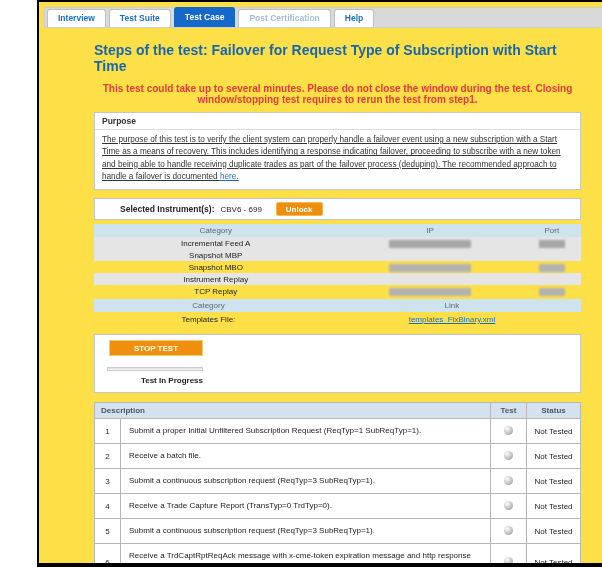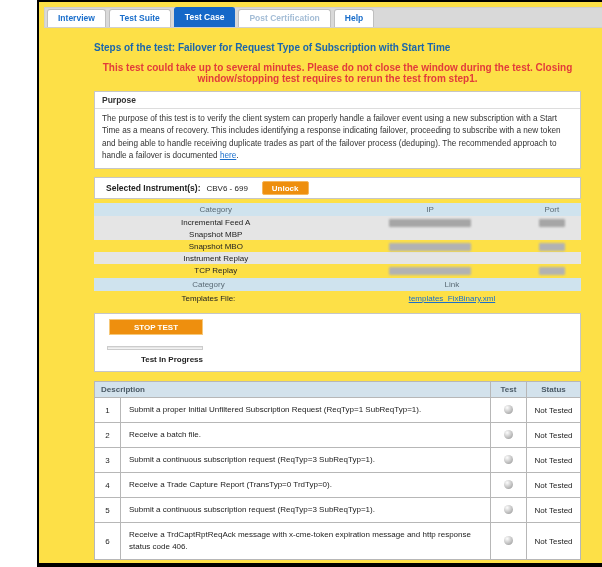--- a/index.html
+++ b/index.html
@@ -6,29 +6,29 @@
   body { margin:0; background:#fff; font-family:"Liberation Sans", sans-serif; }
   .frame { width:602px; height:567px; border:solid #000; border-width:2px 3px 4px 2px; background:#fde047; overflow:hidden;margin-left:37px; }
 
   
   .tabbar { margin:5px 5px 0; background:#d9d9d9; border:1px solid #cfcfcf; height:21px; display:flex; align-items:flex-end; padding-left:2px; }
   .tab { height:18px; line-height:16px; margin-right:3px; padding:0 10px; background:#fff; border:1px solid #bfbfbf; border-bottom:none; border-radius:3px 3px 0 0; color:#1a6ecb; font-size:8.5px; font-weight:bold; cursor:pointer; white-space:nowrap; }
   .tab.active { background:#1568c8; color:#fff; border-color:#1568c8; height:20px; line-height:18px; }
   .tab.disabled { color:#a4bdd6; cursor:default; }
 
   .content { padding:0 55px; }
-  .title { color:#1a66ad; font-size:10px; font-weight:bold; margin:14px 0 0; }
+  .title { color:#1a66ad; font-size:14px; font-weight:bold; margin:14px 0 0; }
   .warning { color:#e23b3b; font-size:10px; text-align:center; margin:9px 0 7px;font-weight:bold; }
 
   .panel { border:1px solid #c6c6c6; background:#fff; }
   .purpose-head { font-size:8.5px; font-weight:bold; color:#333; padding:3px 7px; border-bottom:1px solid #ddd; }
-  .purpose-body { font-size:8.2px; color:#333; padding:4px 7px 6px; line-height:1.5; }
+  .purpose-body { font-size:8.2px; color:#333; padding:4px 7px 6px; line-height:1.5;text-decoration:underline; }
   a.inline-link { color:#1a6ecb; text-decoration:underline; cursor:pointer; }
 
-  .inst-bar { margin-top:8px; padding:3px 11px; display:flex; align-items:center; }
+  .inst-bar { margin-top:8px; padding:3px 25px; display:flex; align-items:center; }
   .inst-label { font-weight:bold; font-size:8.5px; color:#222; }
   .inst-value { font-size:8px; margin-left:6px; color:#222; }
   .btn-orange { background:#ee8f0e; color:#fff; font-weight:bold; font-size:8px; border:1px solid #f6b75c; padding:1.5px 9px; border-radius:2px; cursor:pointer; margin-left:14px; }
 
   table { border-collapse:collapse; width:100%; }
   .inst-table { margin-top:4px; }
   .inst-table th { background:#cfe3ee; color:#5a6a75; font-weight:normal; font-size:8px; padding:2px; }
   .inst-table td { font-size:8px; text-align:center; padding:1.5px 2px; color:#222; height:12px; }
   .inst-table tr.alt td { background:#e5e5e5; }
   .blur { display:inline-block; height:8px; background:#b2b2b2; filter:blur(1.3px); border-radius:1px; vertical-align:middle; }

